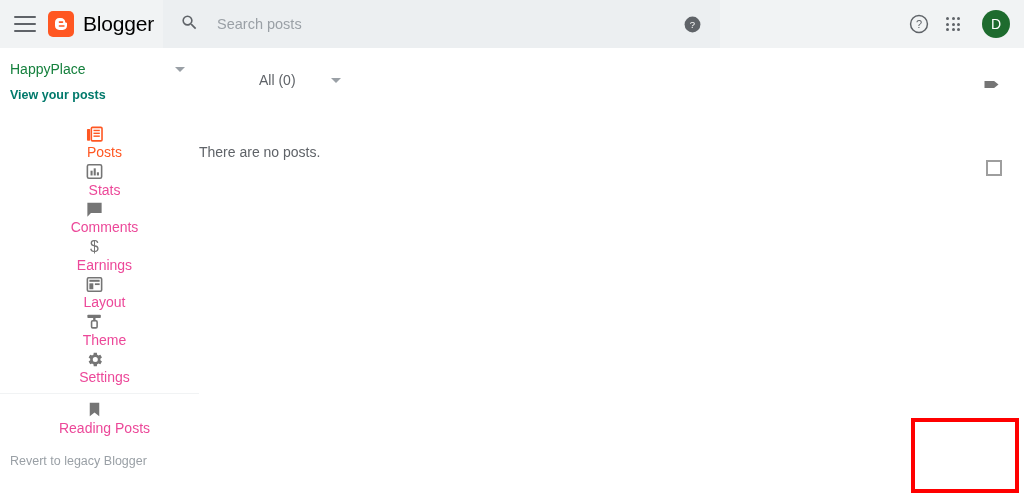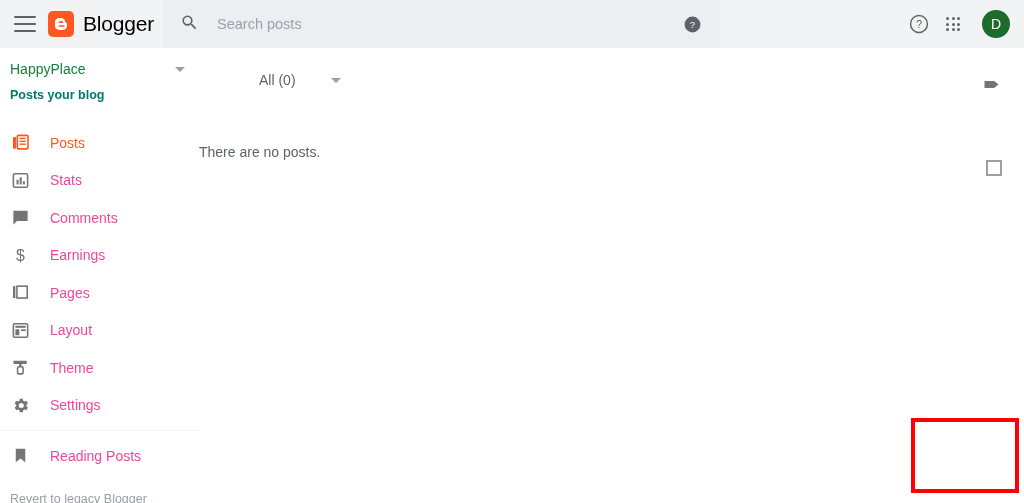--- a/index.html
+++ b/index.html
@@ -183,20 +183,21 @@
   .nav {
     margin-top: 22px;
   }
   .nav-item {
     display: flex;
     align-items: center;
     height: 37.5px;
     padding-left: 10px;
     cursor: pointer;
     box-sizing: border-box;
+    flex-direction: column;
   }
   .nav-ico {
     width: 20px;
     height: 20px;
     margin-right: 20px;
     flex: 0 0 auto;
     display: flex;
     align-items: center;
     justify-content: center;
   }
@@ -349,21 +350,21 @@
   </div>
 </div>
 
 <div class="sidebar">
 
   <div class="blog-select">
     <div class="blog-name">HappyPlace</div>
     <div class="caret-down"></div>
   </div>
 
-  <a class="view-blog">Posts your blog</a>
+  <a class="view-blog">View your posts</a>
 
   <div class="nav">
 
     <div class="nav-item active">
       <span class="nav-ico">
         <svg width="19" height="19" viewBox="0 0 24 24" aria-hidden="true">
           <rect x="2.5" y="5" width="4" height="15" rx="1" fill="#ff5722"></rect>
           <rect x="8" y="3" width="13.5" height="17" rx="1.5" fill="none" stroke="#ff5722" stroke-width="2"></rect>
           <rect x="10.7" y="6" width="8" height="1.8" fill="#ff5722"></rect>
           <rect x="10.7" y="9.6" width="8" height="1.8" fill="#ff5722"></rect>
@@ -396,29 +397,20 @@
 
     <div class="nav-item">
       <span class="nav-ico">
         <svg width="19" height="19" viewBox="0 0 24 24" aria-hidden="true">
           <text x="12" y="19" font-size="20" font-family="Liberation Sans, sans-serif" fill="#757575" text-anchor="middle">$</text>
         </svg>
       </span>
       <span class="nav-label">Earnings</span>
     </div>
 
-    <div class="nav-item">
-      <span class="nav-ico">
-        <svg width="19" height="19" viewBox="0 0 24 24" aria-hidden="true">
-          <rect x="2.5" y="4" width="3" height="15" fill="#757575"></rect>
-          <rect x="7.5" y="4" width="13" height="15" fill="none" stroke="#757575" stroke-width="2"></rect>
-        </svg>
-      </span>
-      <span class="nav-label">Pages</span>
-    </div>
 
     <div class="nav-item">
       <span class="nav-ico">
         <svg width="19" height="19" viewBox="0 0 24 24" aria-hidden="true">
           <rect x="3" y="3.5" width="18" height="17" rx="1.5" fill="none" stroke="#757575" stroke-width="2"></rect>
           <rect x="5.5" y="6" width="13" height="2.6" fill="#757575"></rect>
           <rect x="5.5" y="10.5" width="5" height="7.5" fill="#757575"></rect>
           <rect x="12.5" y="10.5" width="6" height="2.2" fill="#757575"></rect>
         </svg>
       </span>

